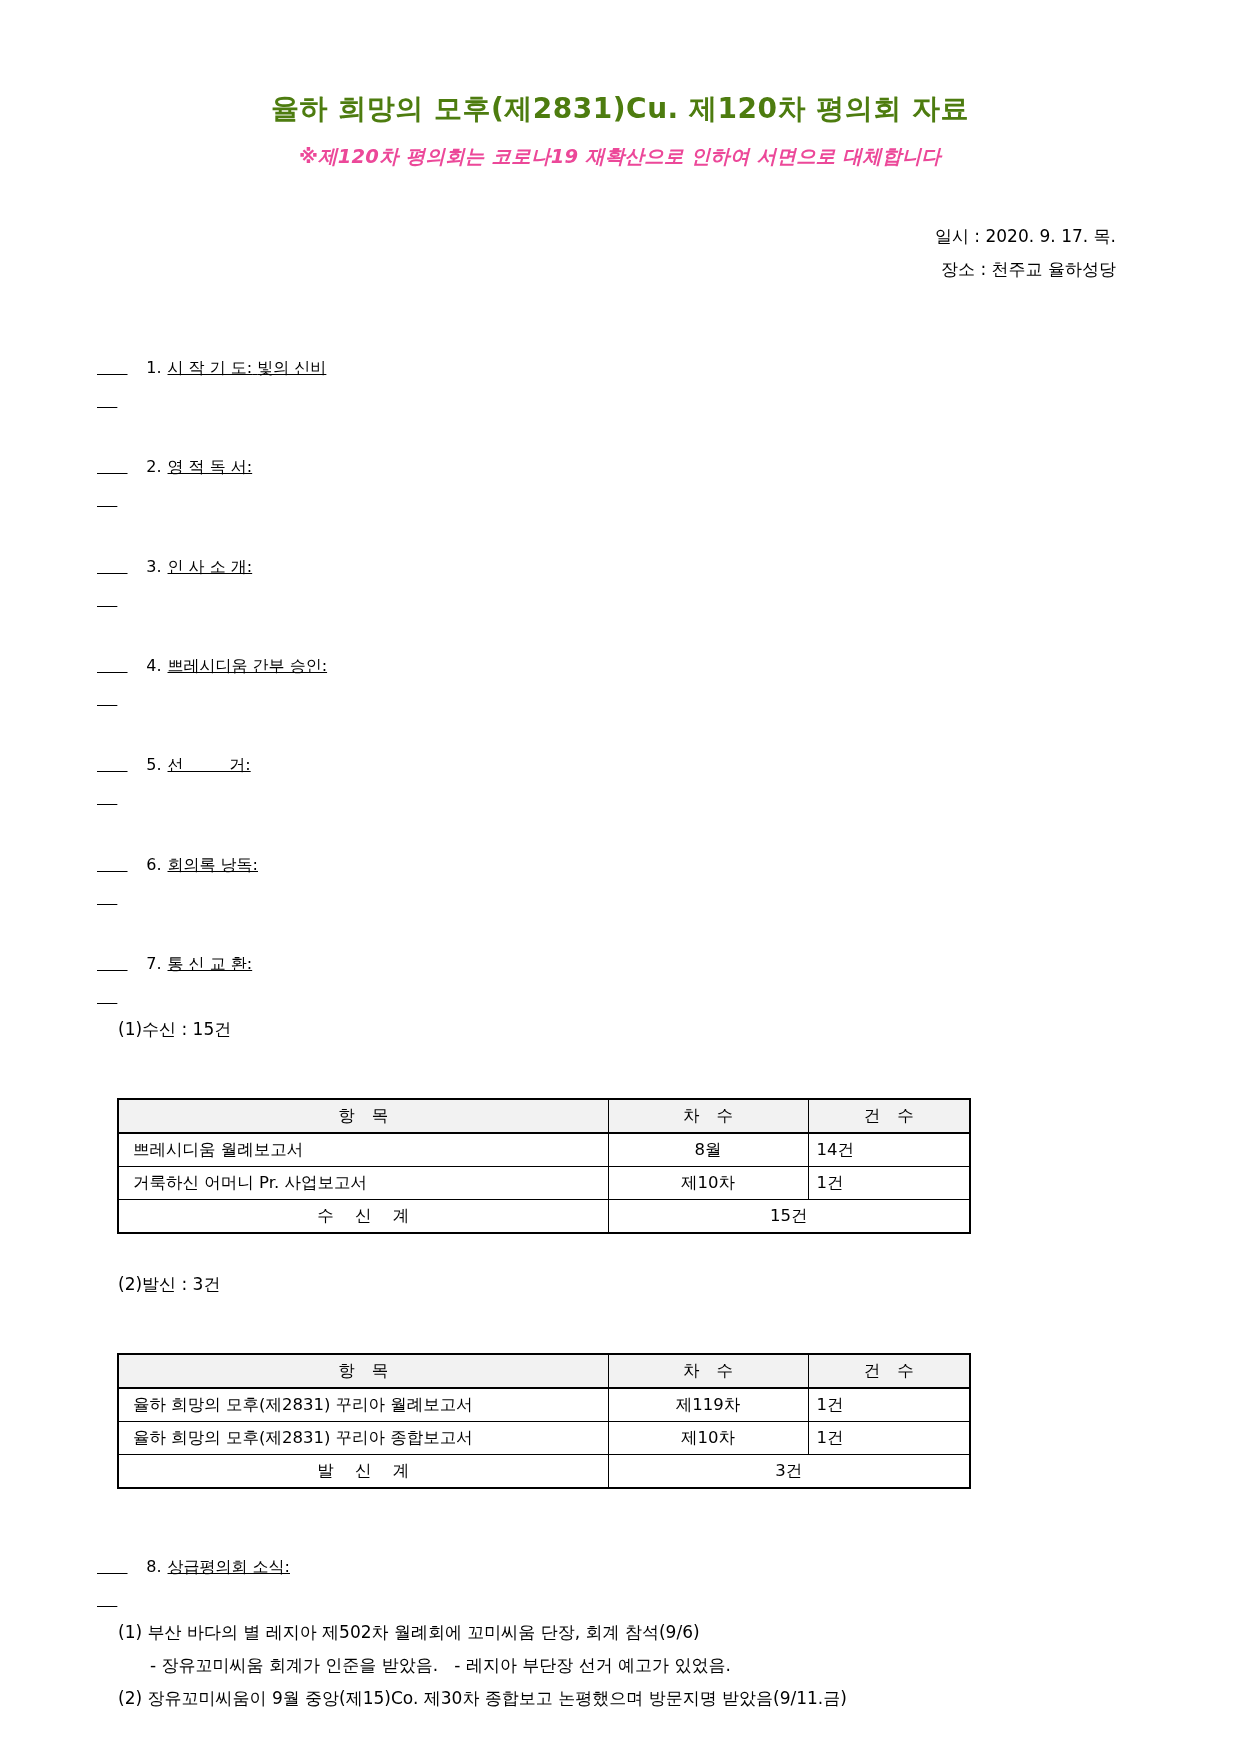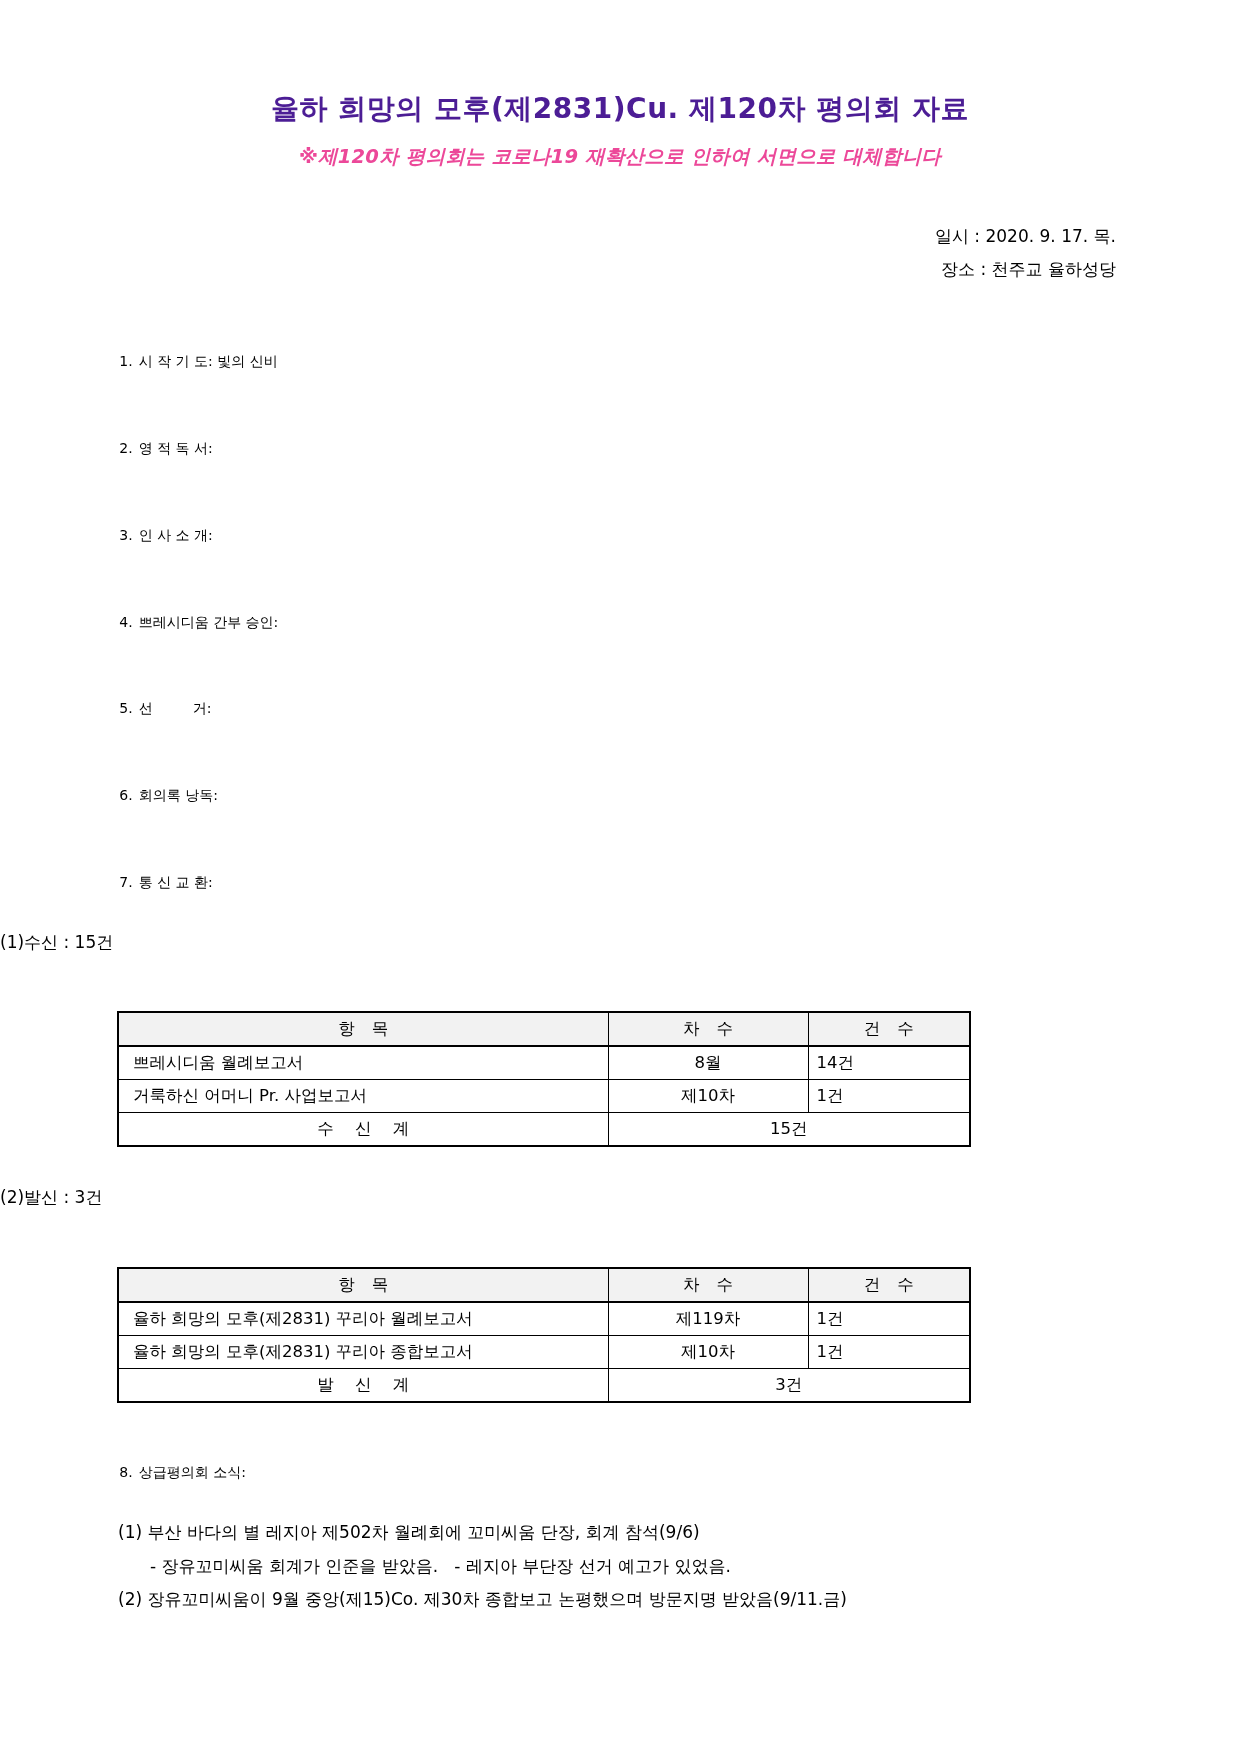--- a/index.html
+++ b/index.html
@@ -25,21 +25,21 @@
 
   
   .doc-title {
     text-align: center;
     font-size: 28px;
     font-weight: bold;
     letter-spacing: 0.5px;
     margin: 0;
     padding-top: 92px;
     line-height: 1.2;
-    color: #4c1d95;
+    color: #4d7c0f;
   }
   .doc-subtitle {
     text-align: center;
     font-size: 19.5px;
     font-weight: bold;
     color: #ec4899;
     margin: 0;
     padding-top: 17px;
     letter-spacing: 0.2px;
     font-style: italic;
@@ -57,41 +57,43 @@
   .meta-line { white-space: pre; }
 
   
   .agenda {
     margin: 0;
     padding: 0;
     list-style: none;
   }
   .agenda-item {
     display: block;
-    font-size: 14px;
+    font-size: 16px;
     line-height: 2.07;
     white-space: pre;
-    padding-left: 72px;
+    padding-left: 97px;
+    text-decoration: underline;
   }
   .agenda-item .num {
     display: inline-block;
     width: 34px;
     text-align: right;
     margin-right: 6px;
   }
   .agenda-item .label { }
   .agenda-item .value { }
 
   .agenda-top { padding-top: 20px; }
 
   
   .subline {
     font-size: 17px;
     line-height: 1.95;
     white-space: pre;
+    padding-left: 118px;
   }
   .subline.indent2 { padding-left: 118px; }
   .subline.indent3 { padding-left: 150px; }
 
   
   .tbl-wrap { padding-left: 117px; margin-top: 32px; }
   table.grid {
     border-collapse: collapse;
     width: 852px;
     table-layout: fixed;

